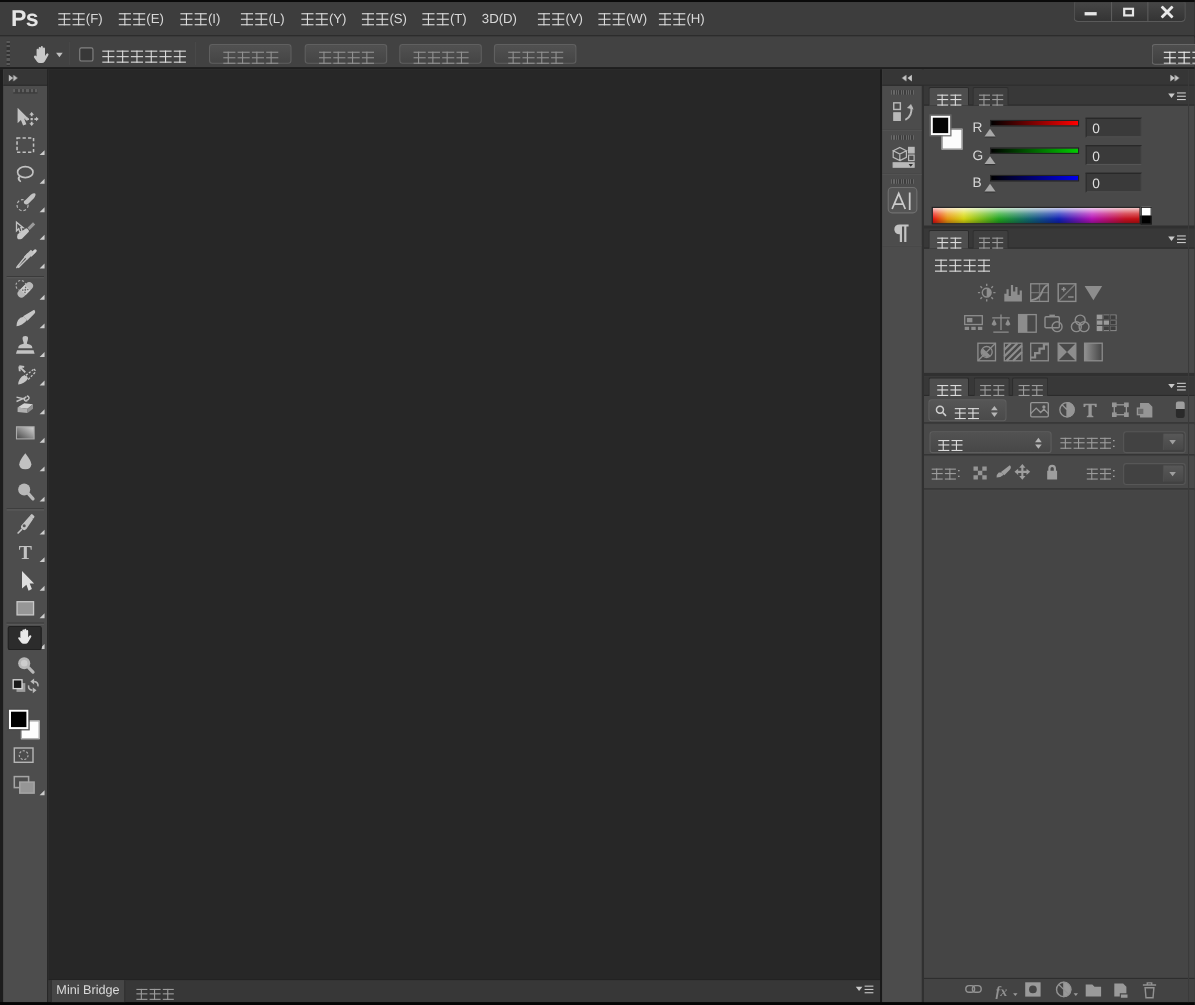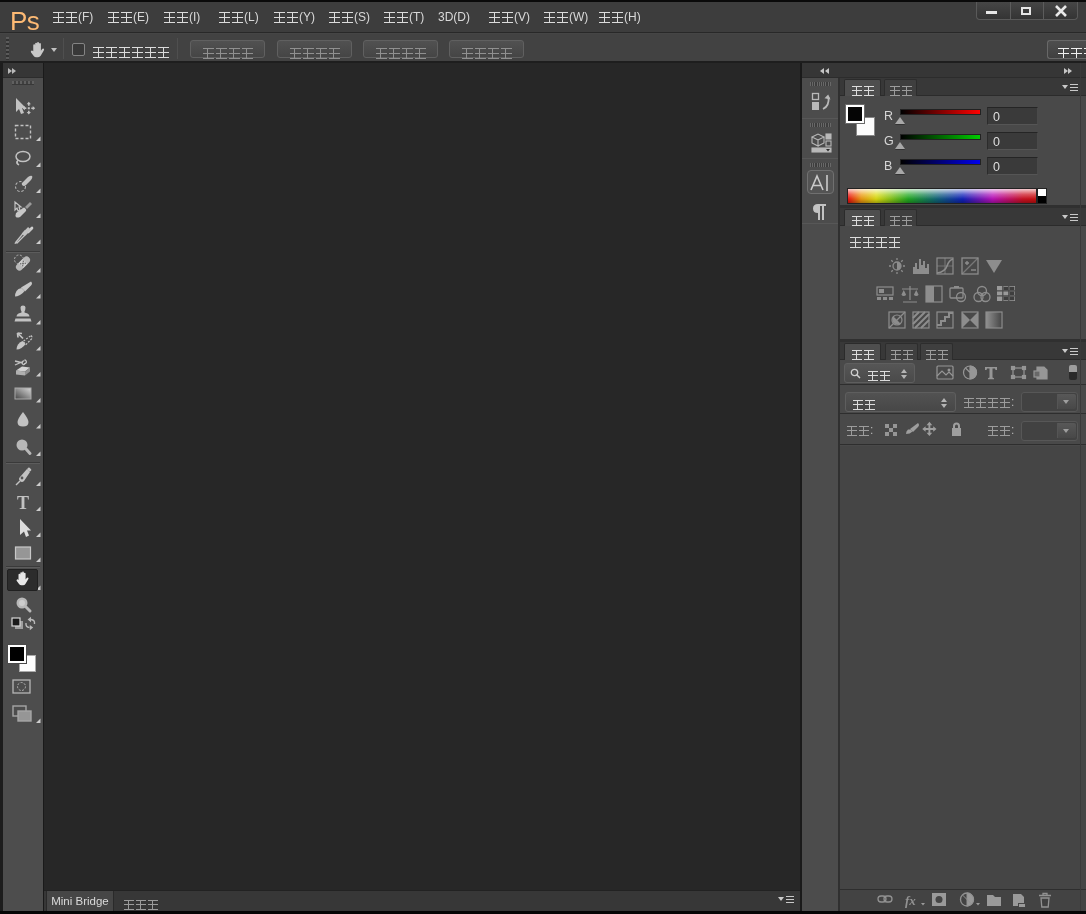--- a/index.html
+++ b/index.html
@@ -14,21 +14,21 @@
  linear-gradient(var(--c),var(--c)) 0 48%/100% 1.2px no-repeat,
  linear-gradient(var(--c),var(--c)) 0 100%/100% 1.2px no-repeat,
  linear-gradient(var(--c),var(--c)) 48% 0/1.2px 100% no-repeat;}
 .dim{--c:#9c9c9c}
 .dis{--c:#909090}
 .menuitem,.vbox,.slbl,#mbtab,.plbl{filter:grayscale(1)}
 
 #topline{left:0;top:0;width:1086px;height:2px;background:#0a0a0a}
 #titlebar{left:0;top:2px;width:1086px;height:31px;background:#3d3d3d;border-bottom:1px solid #282828}
 #optbar{left:0;top:34px;width:1086px;height:29px;background:#424242;border-bottom:2px solid #1e1e1e}
-#pslogo{left:10px;top:6px;font-size:26px;font-weight:normal;color:#fdba74;letter-spacing:-.5px}
+#pslogo{left:10px;top:6px;font-size:21px;font-weight:bold;color:#e5e5e5;letter-spacing:-.5px}
 .menuitem{top:10px;height:14px;color:#d8d8d8;font-size:12px;white-space:nowrap}
 
 #optgrip{left:6px;top:37px;width:3px;height:23px;
 background:repeating-linear-gradient(#5a5a5a 0 2px,#323232 2px 4px)}
 #opthand{left:27px;top:40px}
 #optarr{left:51px;top:48px;border-left:3.5px solid transparent;border-right:3.5px solid transparent;border-top:4px solid #c0c0c0}
 .optsep{top:38px;width:1px;height:21px;background:#333;border-right:1px solid #4f4f4f}
 #optcheck{left:72px;top:43px;width:13px;height:13px;background:#383838;border:1px solid #848484;border-radius:2px}
 #optlabel{left:92px;top:43px}
 .optbtn{top:40px;width:75px;height:18px;border:1px solid #606060;border-radius:3px;background:linear-gradient(#515151,#454545);text-align:center;padding-top:3px}

